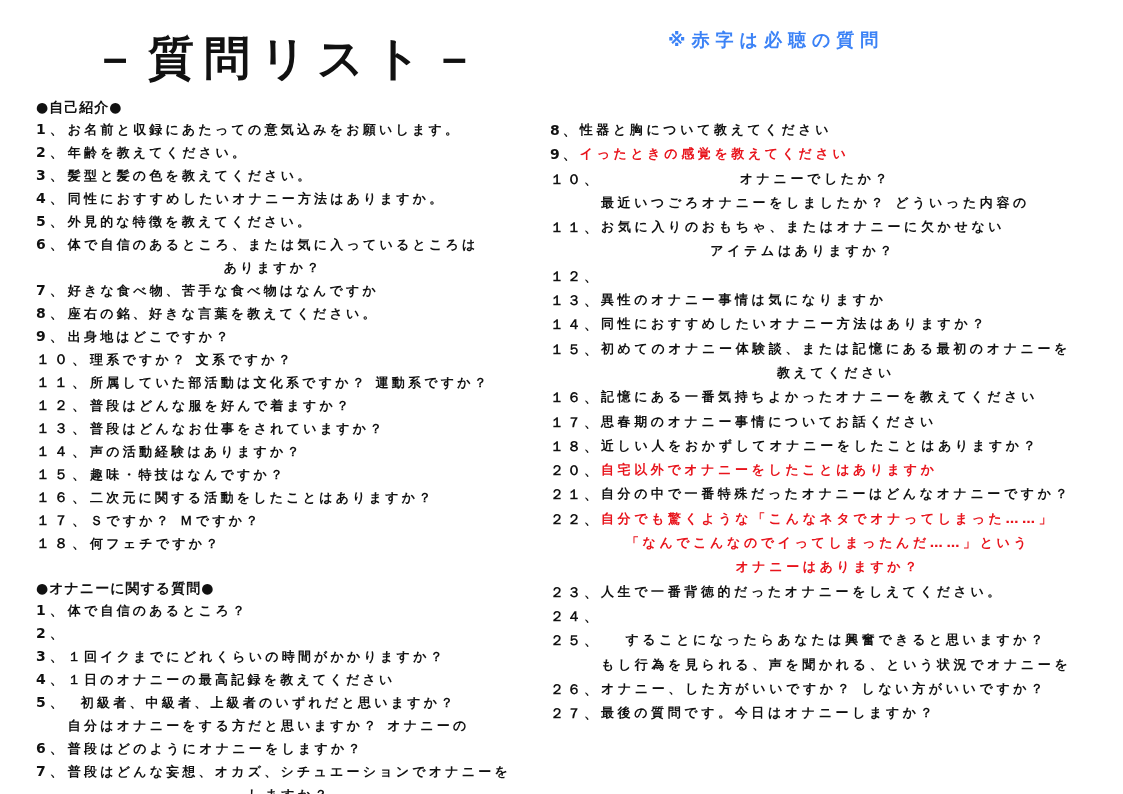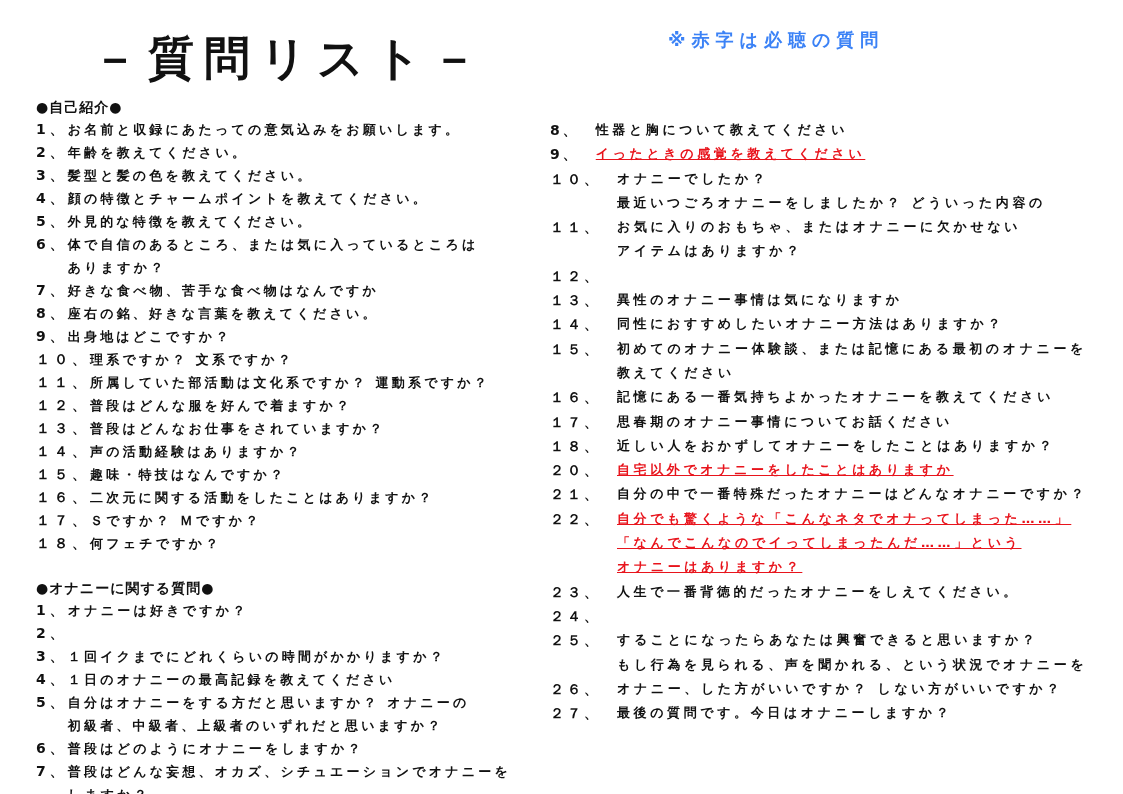--- a/index.html
+++ b/index.html
@@ -19,24 +19,24 @@
   .col { position: absolute; }
   .col-left { left: 36px; top: 96px; width: 500px; }
   .col-right { left: 550px; top: 118px; width: 570px; }
   .section-heading {
     font-size: 14px; font-weight: bold; height: 22px; line-height: 22px; letter-spacing: 1px; white-space: nowrap;
   }
   .spacer { height: 22px; }
   .item { display: flex; white-space: nowrap; font-weight: bold; }
   .item .num { font-size: 14px; line-height: 23px; letter-spacing: 4px; }
   .item .cont { display: block; }
-  .cont-line { display: block; font-size: 13px; line-height: 23px; letter-spacing: 3.2px; font-weight: bold; white-space: nowrap; }
-  .red .cont-line { color: #e8141c; text-decoration: underline; }
+  .cont-line { display: block; font-size: 13px; line-height: 23px; letter-spacing: 3.2px; font-weight: bold; white-space: nowrap; text-align: center; }
+  .red .cont-line { color: #e8141c; }
   .col-right .item .num { letter-spacing: 3px; }
-  .col-right .item .txt, .col-right .cont-line { letter-spacing: 3.6px; margin-left: 16px; }
+  .col-right .item .txt, .col-right .cont-line { letter-spacing: 3.6px; }
   .col-right .item { height: auto; }
   .col-right .item .num, .col-right .item .txt { line-height: 24.3px; }
   .col-right .cont-line { line-height: 24.3px; }
 </style>
 </head>
 <body>
 
 <div class="title">－質問リスト－</div>
 <div class="note">※赤字は必聴の質問</div>
 
@@ -57,21 +57,21 @@
       </div>
       <div class="item">
         <span class="num">3、</span>
         <span class="cont">
           <span class="cont-line">髪型と髪の色を教えてください。</span>
         </span>
       </div>
       <div class="item">
         <span class="num">4、</span>
         <span class="cont">
-          <span class="cont-line">顔の特徴とチャームポイントを教えてください。</span>
+          <span class="cont-line">同性におすすめしたいオナニー方法はありますか。</span>
         </span>
       </div>
       <div class="item">
         <span class="num">5、</span>
         <span class="cont">
           <span class="cont-line">外見的な特徴を教えてください。</span>
         </span>
       </div>
       <div class="item">
         <span class="num">6、</span>
@@ -152,43 +152,43 @@
           <span class="cont-line">何フェチですか？</span>
         </span>
       </div>
     </div>
   <div class="spacer"></div>
   <div class="section-heading">●オナニーに関する質問●</div>
   <div id="s2">
       <div class="item">
         <span class="num">1、</span>
         <span class="cont">
-          <span class="cont-line">オナニーは好きですか？</span>
+          <span class="cont-line">体で自信のあるところ？</span>
         </span>
       </div>
       <div class="item">
         <span class="num">2、</span>
       </div>
       <div class="item">
         <span class="num">3、</span>
         <span class="cont">
           <span class="cont-line">１回イクまでにどれくらいの時間がかかりますか？</span>
         </span>
       </div>
       <div class="item">
         <span class="num">4、</span>
         <span class="cont">
           <span class="cont-line">１日のオナニーの最高記録を教えてください</span>
         </span>
       </div>
       <div class="item">
         <span class="num">5、</span>
         <span class="cont">
+          <span class="cont-line">初級者、中級者、上級者のいずれだと思いますか？</span>
           <span class="cont-line">自分はオナニーをする方だと思いますか？ オナニーの</span>
-          <span class="cont-line">初級者、中級者、上級者のいずれだと思いますか？</span>
         </span>
       </div>
       <div class="item">
         <span class="num">6、</span>
         <span class="cont">
           <span class="cont-line">普段はどのようにオナニーをしますか？</span>
         </span>
       </div>
       <div class="item">
         <span class="num">7、</span>

